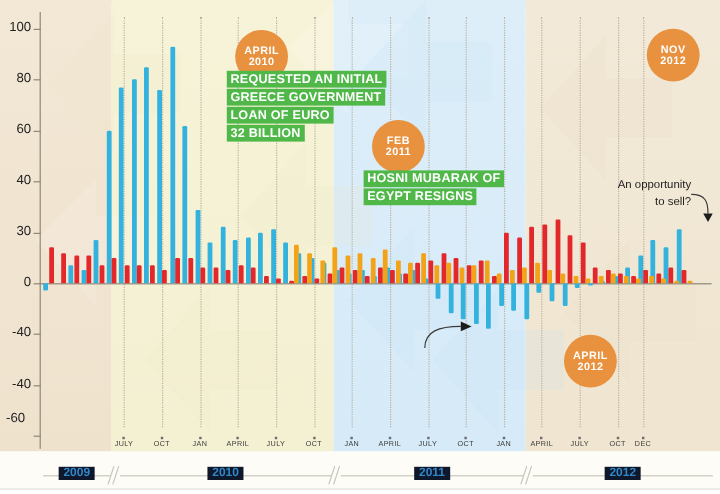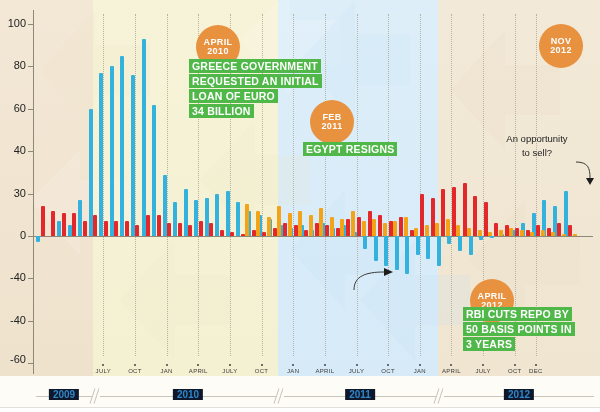--- a/index.html
+++ b/index.html
@@ -123,21 +123,21 @@
         <div class="ylabw" style="top: 144.2px;">40</div>
         <div class="tick" style="top: 193.6px;"></div>
         <div class="ylabw" style="top: 186.6px;">30</div>
         <div class="tick" style="top: 236px;"></div>
         <div class="ylabw" style="top: 229px;">0</div>
         <div class="tick" style="top: 278.4px;"></div>
         <div class="ylabw" style="top: 271.4px;">-40</div>
         <div class="tick" style="top: 320.8px;"></div>
         <div class="ylabw" style="top: 313.8px;">-40</div>
         <div class="tick" style="top: 363.2px;"></div>
-        <div class="ylabw" style="top: 353px;">-60</div>
+        <div class="ylabw" style="top: 343px; text-align: center;">-60</div>
       </div>
 
     <div id="gridlines">
         <div class="gridv" style="left: 103.3px;"></div>
         <div class="gridv" style="left: 134.95px;"></div>
         <div class="gridv" style="left: 166.6px;"></div>
         <div class="gridv" style="left: 198.25px;"></div>
         <div class="gridv" style="left: 229.9px;"></div>
         <div class="gridv" style="left: 261.55px;"></div>
         <div class="gridv" style="left: 293.2px;"></div>
@@ -335,55 +335,51 @@
       <div class="yrslash" style="left: 434px;"></div>
       <div class="yrline" style="left: 444px; width: 150px;"></div>
       <div class="yrtext" style="left: 519px;">2012</div>
     </div>
 
   <div class="badge" style="left:196px;top:25px;">
     <b>APRIL</b>
     <b>2010</b>
   </div>
   <div class="green" style="left:189px;top:59px;">
+    <span>REQUESTED AN INITIAL</span>
     <span>GREECE GOVERNMENT</span>
-    <span>REQUESTED AN INITIAL</span>
     <span>LOAN OF EURO</span>
-    <span>34 BILLION</span>
+    <span>32 BILLION</span>
   </div>
 
   <div class="badge" style="left:310px;top:100px;">
     <b>FEB</b>
     <b>2011</b>
   </div>
   <div class="green" style="left:303px;top:142px;">
+    <span>HOSNI MUBARAK OF</span>
     <span>EGYPT RESIGNS</span>
   </div>
 
   <div class="badge" style="left:539px;top:24px;">
     <b>NOV</b>
     <b>2012</b>
   </div>
 
   <div class="badge" style="left:470px;top:279px;">
     <b>APRIL</b>
     <b>2012</b>
-  </div>
-  <div class="green" style="left:463px;top:307px;">
-    <span>RBI CUTS REPO BY</span>
-    <span>50 BASIS POINTS IN</span>
-    <span>3 YEARS</span>
   </div>
 
   <svg class="curve" style="left:352px;top:266px;width:50px;height:26px" viewBox="0 0 50 26">
     <path d="M2,24 C2,10 14,6 32,6" stroke="#3a3a3a" stroke-width="1" fill="none"></path>
     <polygon points="32,2 41,6 32,10" fill="#1d1d1d"></polygon>
   </svg>
 
-  <div class="note right" style="left:498px;top:132px;width:78px;text-align:center;">
+  <div class="note right" style="left:498px;top:148px;width:78px;">
     <div>An opportunity</div>
     <div>to sell?</div>
   </div>
   <svg class="curve" style="left:574px;top:158px;width:20px;height:28px" viewBox="0 0 20 28">
     <path d="M2,4 C14,4 16,10 16,20" stroke="#3a3a3a" stroke-width="1" fill="none"></path>
     <polygon points="12,20 20,20 16,27" fill="#1d1d1d"></polygon>
   </svg>
 
   <div class="botbar"></div>
 </div>

